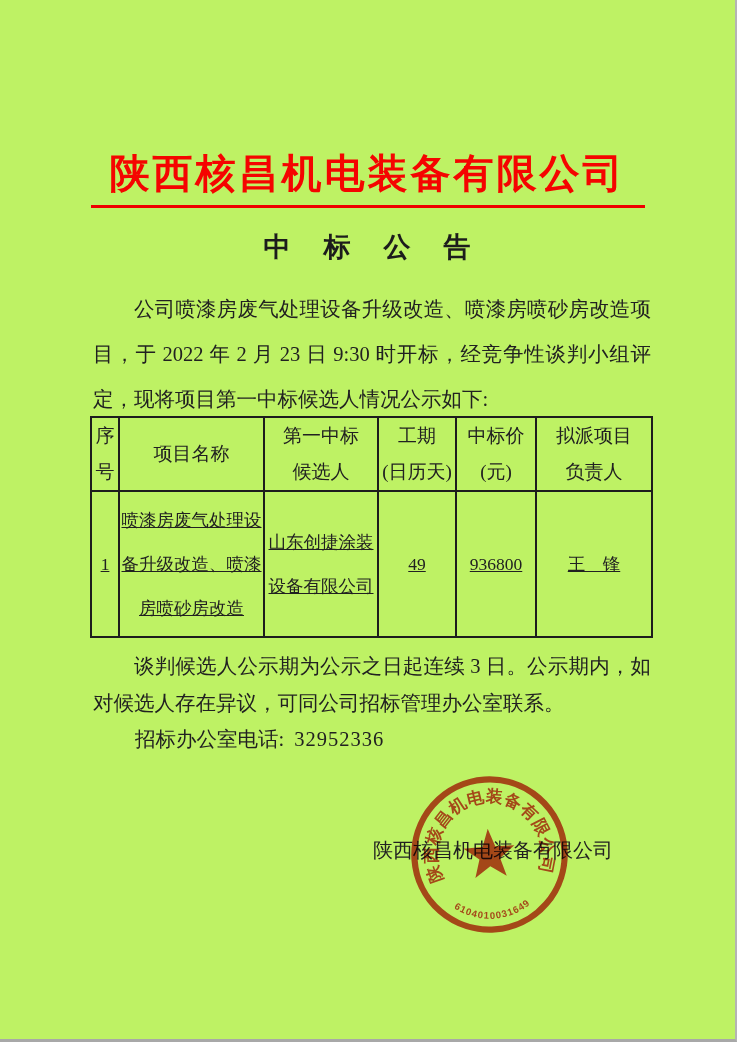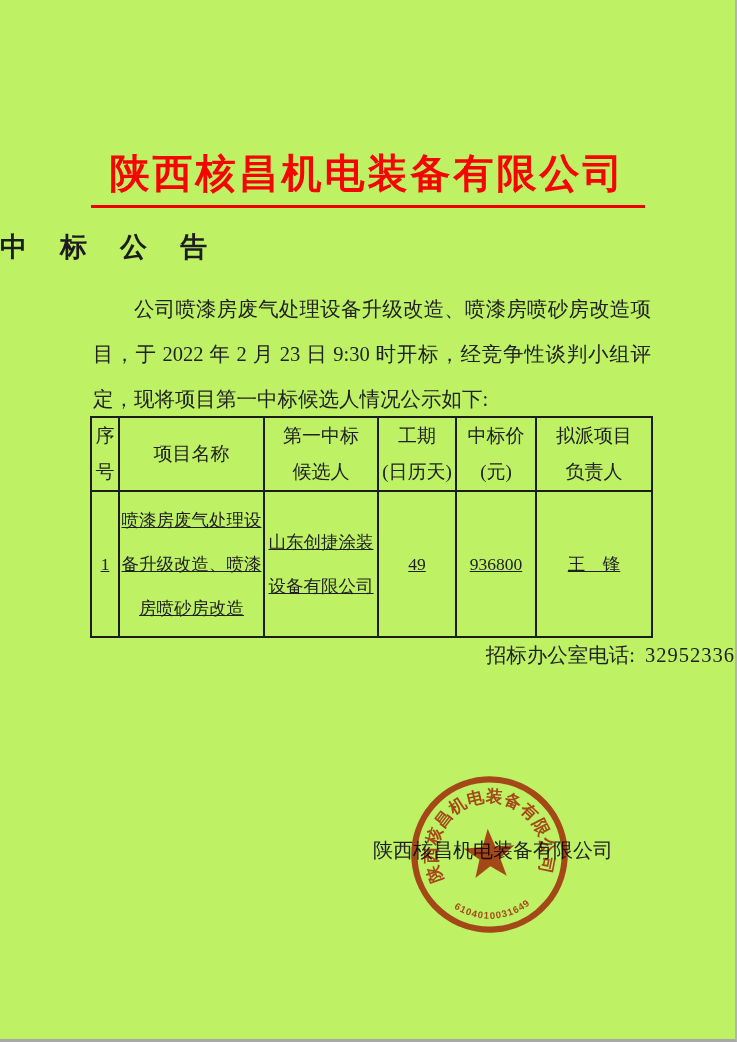--- a/index.html
+++ b/index.html
@@ -22,21 +22,21 @@
     letter-spacing:3px;
     line-height:1.2;
   }
   .red-rule {
     width:554px; height:3px;
     background:#ef0000;
     margin:7px auto 0 auto;
   }
   .notice-title {
     margin:21px 0 0 0;
-    text-align:left;
+    text-align:center;
     font-size:27px;
     font-weight:bold;
     color:#1c1c1c;
     word-spacing:0.9em;
     letter-spacing:1px;
     line-height:36px;
   }
   .para {
     width:558px;
     margin:22px 0 0 93px;
@@ -62,21 +62,20 @@
   }
   table.bid-table thead tr { height:74px; }
   table.bid-table tbody tr { height:146px; }
   th .hline { line-height:36px; font-size:19px; }
   td { font-size:17.5px;text-decoration:underline; }
   td.multiline { line-height:44px; }
   .contact {
     margin:0 0 0 135px;
     font-size:20.5px;
     line-height:35px;
-    text-align:right;
   }
   .contact.first { margin-top:0px; }
   .contact-number { margin-left:10px; letter-spacing:1px; }
   .signature-block {
     position:absolute;
     left:358px; top:832px;
     width:270px;
     text-align:center;
     line-height:37px;
     font-size:20px;
@@ -146,20 +145,21 @@
         <td>1</td>
         <td class="multiline">喷漆房废气处理设备升级改造、喷漆房喷砂房改造</td>
         <td class="multiline">山东创捷涂装设备有限公司</td>
         <td>49</td>
         <td>936800</td>
         <td>王　锋</td>
       </tr>
     </tbody>
   </table>
 
+  <p class="para second">谈判候选人公示期为公示之日起连续 3 日。公示期内，如对候选人存在异议，可同公司招标管理办公室联系。</p>
 
   <p class="contact first">
     <span>招标办公室电话:</span><span class="contact-number">32952336</span>
   </p>
 
   <div class="signature-block">
     <div>陕西核昌机电装备有限公司</div>
   </div>
 
   <svg class="seal" viewBox="0 0 200 200">

